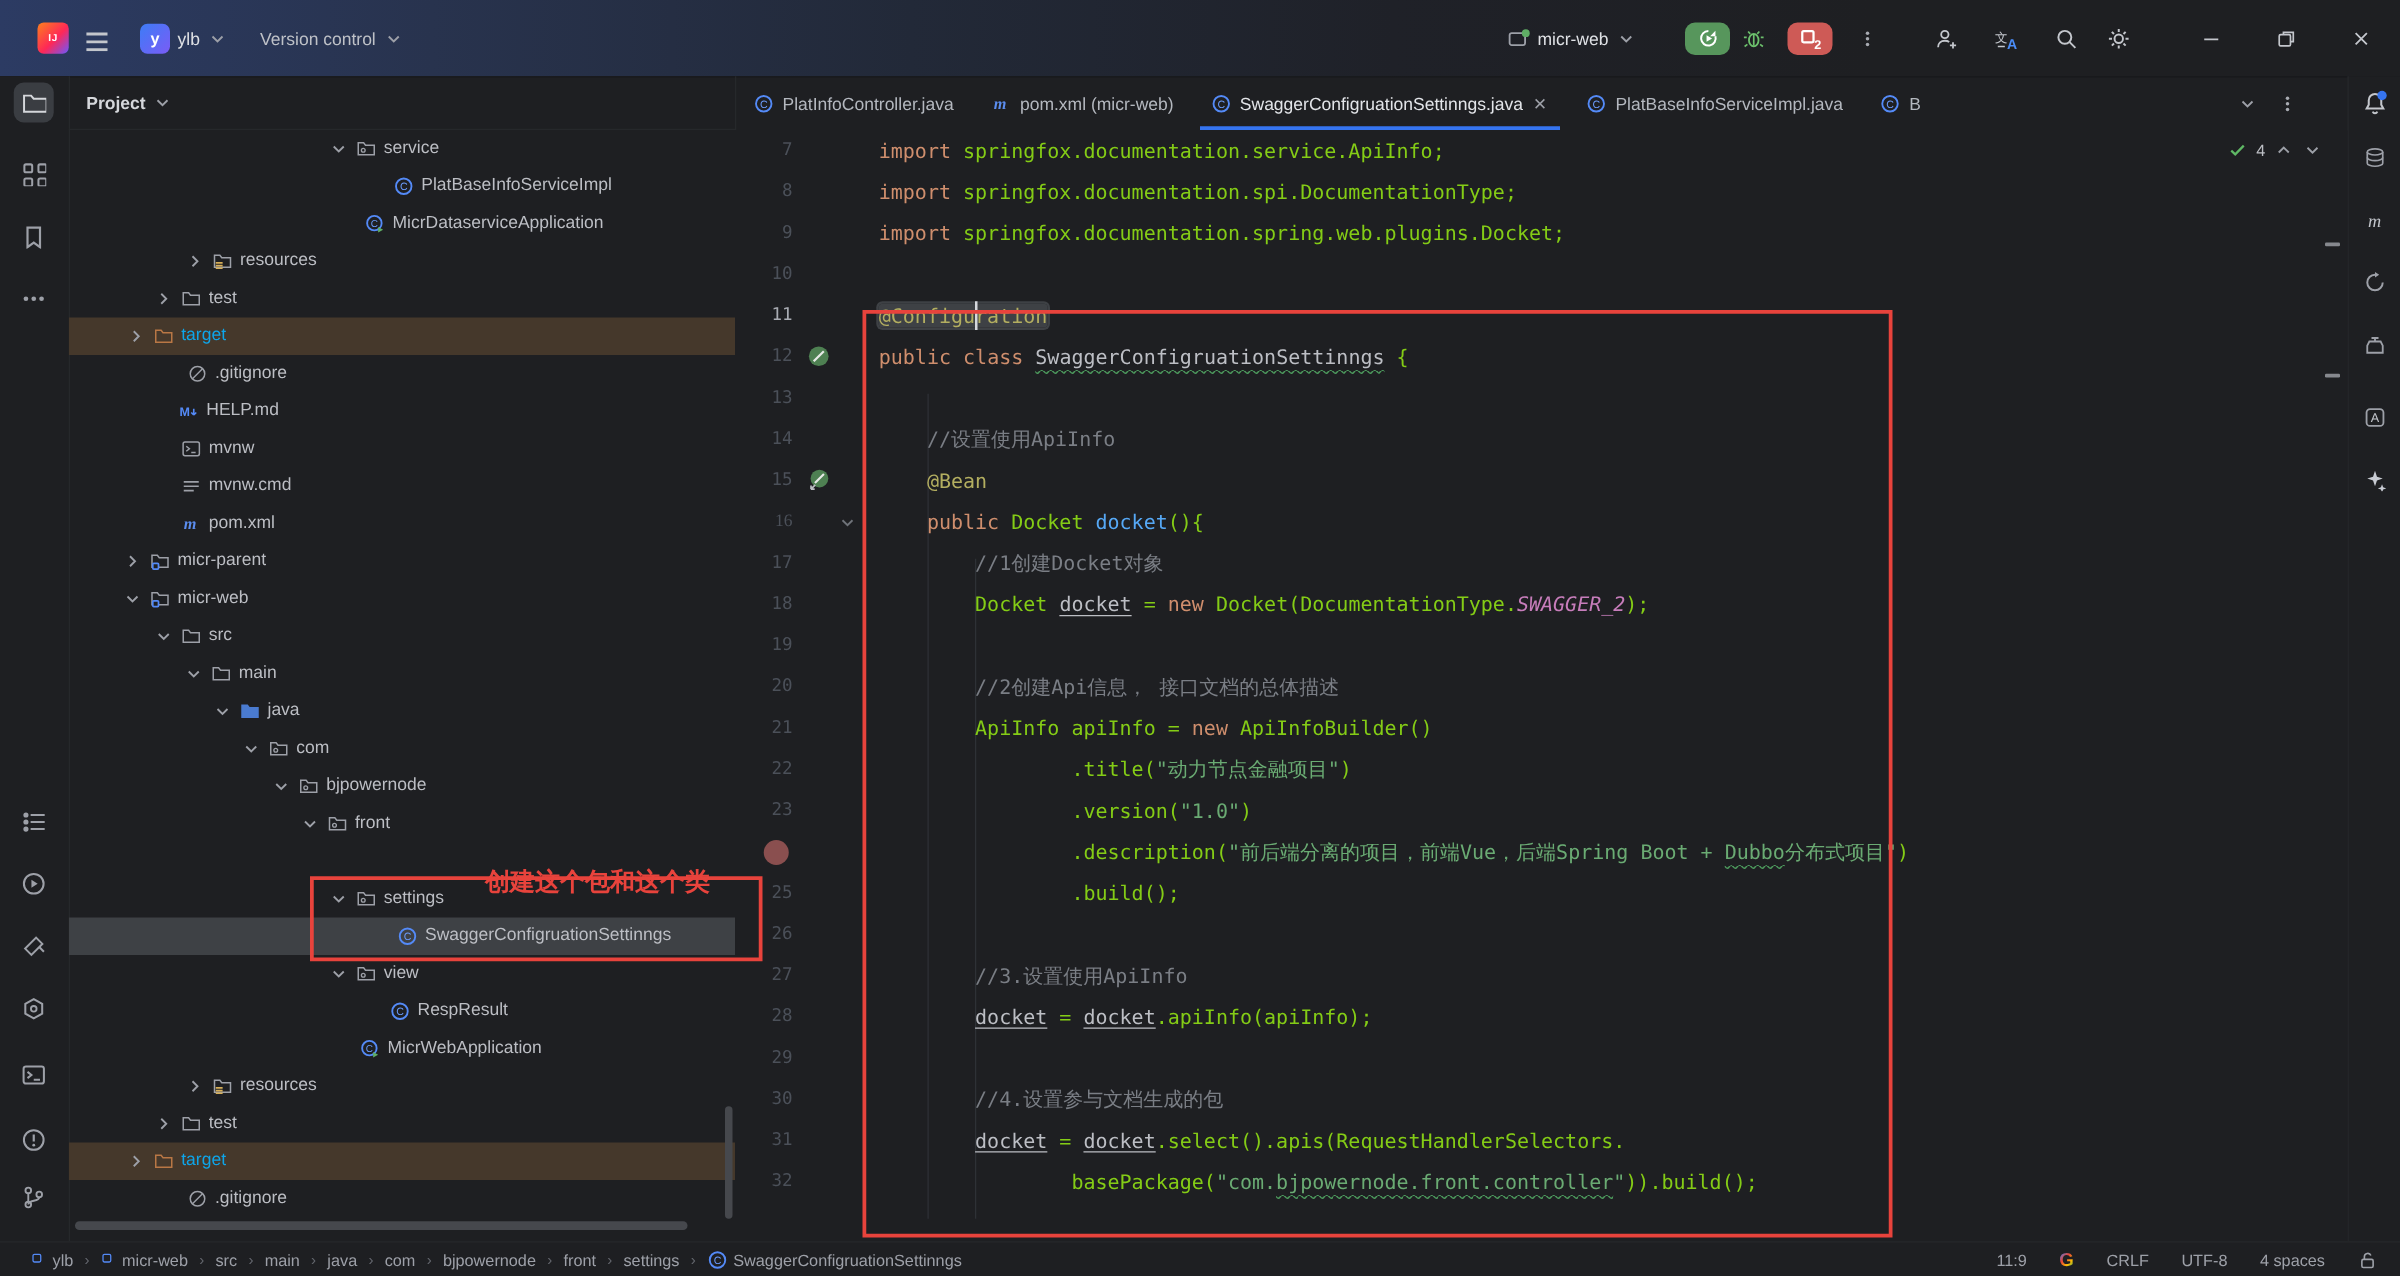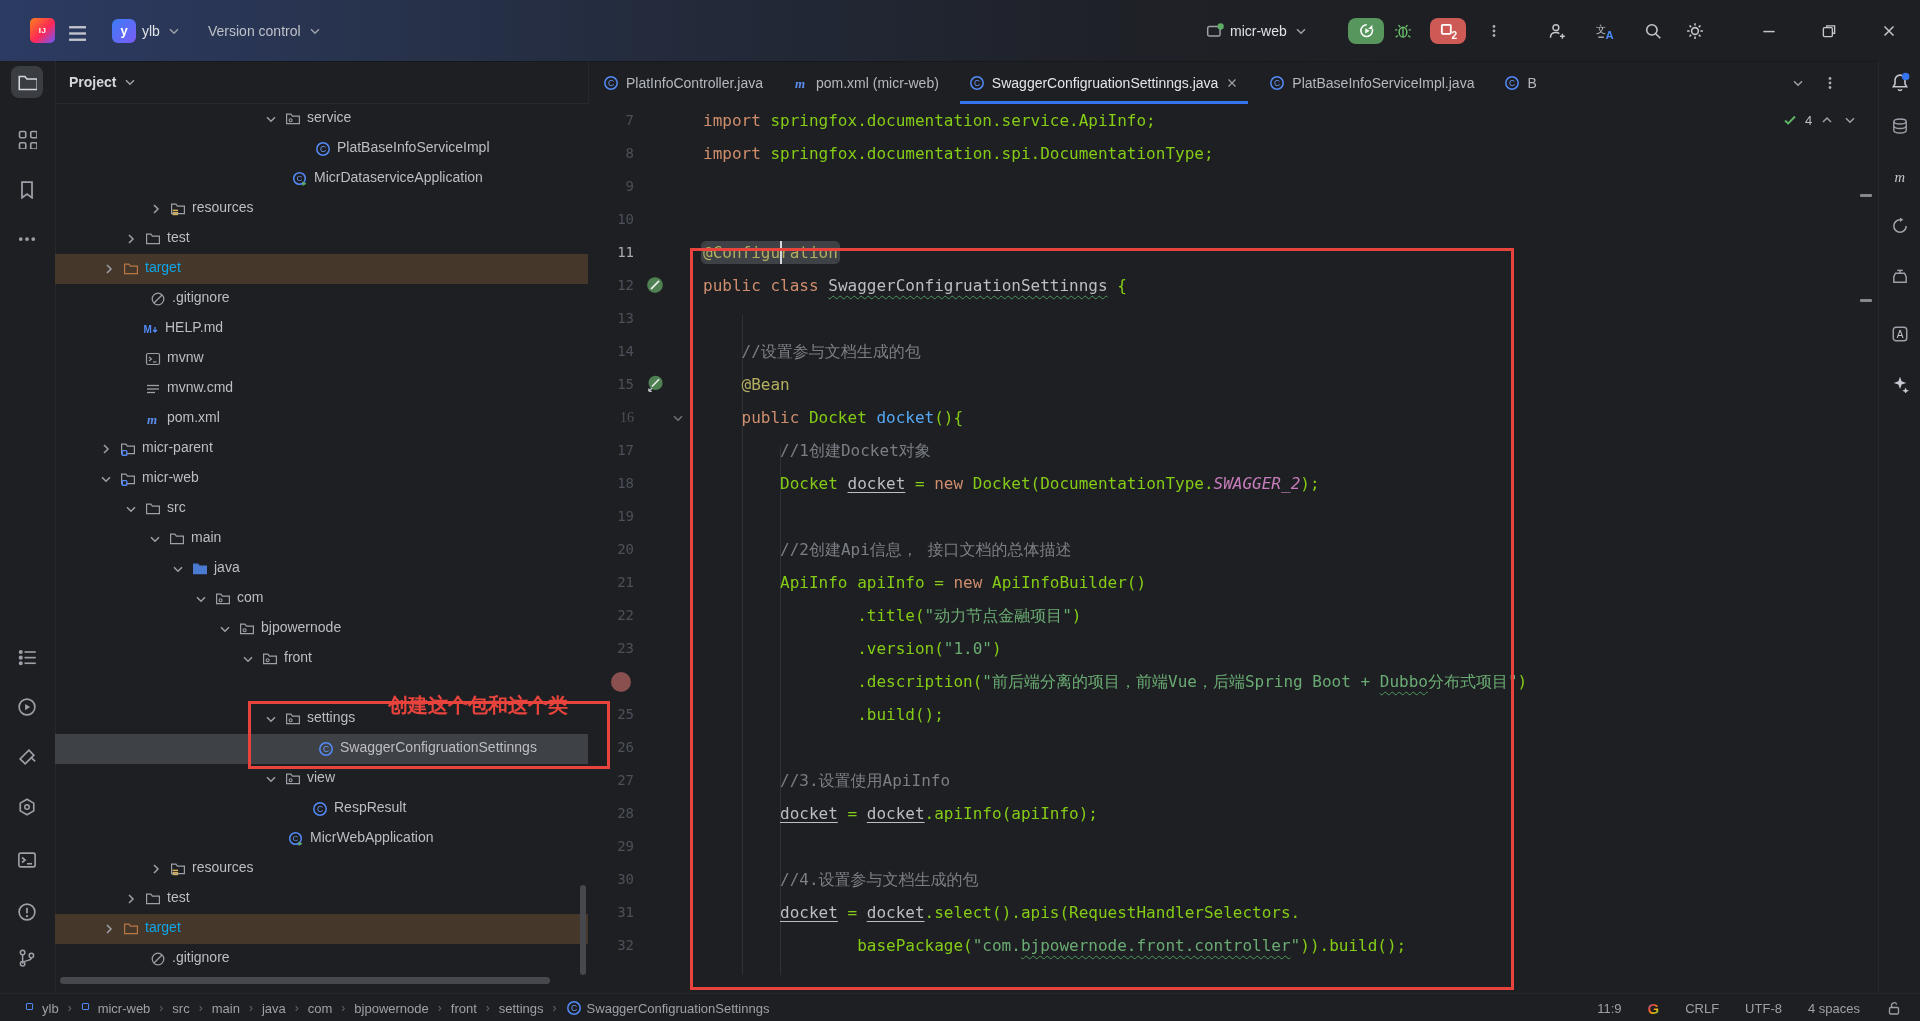--- a/index.html
+++ b/index.html
@@ -820,36 +820,37 @@
   <div class="abs" style="left:588px;top:61px;width:1px;height:932px;background:#26282B;"></div>
 
   <div id="editor" class="abs">
       <div class="guide" style="left: 153.572px; top: 211px; height: 660px;"></div>
       <div class="guide" style="left: 192.144px; top: 343px; height: 528px;"></div>
       <div class="lnum" style="top: 0px;">7</div>
       <div class="cline" style="top: 0px;"><span class="tk-k">import</span><span class="tk-p"> springfox.documentation.service.ApiInfo;</span></div>
       <div class="lnum" style="top: 33px;">8</div>
       <div class="cline" style="top: 33px;"><span class="tk-k">import</span><span class="tk-p"> springfox.documentation.spi.DocumentationType;</span></div>
       <div class="lnum" style="top: 66px;">9</div>
+      <div class="cline" style="top: 66px;"><span class="tk-k">import</span><span class="tk-p"> springfox.documentation.spring.web.plugins.Docket;</span></div>
       <div class="lnum" style="top: 99px;">10</div>
       <div class="cline" style="top: 99px;"></div>
       <div class="lnum cur" style="top: 132px;">11</div>
       <div class="cline" style="top: 132px;"><span class="tk-ah">@Configuration</span></div>
       <div class="lnum" style="top: 165px;">12</div>
       <span class="ic gut-ic" style="left: 58px; top: 172px;">
         <svg width="18" height="18" viewBox="0 0 16 16" fill="none" xmlns="http://www.w3.org/2000/svg">
           <circle cx="8" cy="8" r="7" fill="#4E8052"></circle>
           <line x1="4.4" y1="11.6" x2="11.6" y2="4.4" stroke="#E7EAE7" stroke-width="1.6"></line>
         </svg>
       </span>
       <div class="cline" style="top: 165px;"><span class="tk-k">public</span><span class="tk-p"> </span><span class="tk-k">class</span><span class="tk-p"> </span><span class="tk-w">SwaggerConfigruationSettinngs</span><span class="tk-p"> {</span></div>
       <div class="lnum" style="top: 198px;">13</div>
       <div class="cline" style="top: 198px;"></div>
       <div class="lnum" style="top: 231px;">14</div>
-      <div class="cline" style="top: 231px;"><span class="tk-c">    //设置参与文档生成的包</span></div>
+      <div class="cline" style="top: 231px;"><span class="tk-c">    //设置使用ApiInfo</span></div>
       <div class="lnum" style="top: 264px;">15</div>
       <span class="ic gut-ic" style="left: 58px; top: 271px;">
         <svg width="18" height="18" viewBox="0 0 16 16" fill="none" xmlns="http://www.w3.org/2000/svg">
           <circle cx="8.5" cy="7" r="6.3" fill="#4E8052"></circle>
           <line x1="5.3" y1="10.2" x2="11.7" y2="3.8" stroke="#E7EAE7" stroke-width="1.5"></line>
           <path d="M5.5 11.5l-3 3m0 0v-2.6m0 2.6h2.6" stroke="#BCBEC4" stroke-width="1.2"></path>
         </svg>
       </span>
       <div class="cline" style="top: 264px;"><span class="tk-a">    @Bean</span></div>
       <div class="lnum" style="top: 297px; font-family: Liberation Serif, serif;">16</div>

